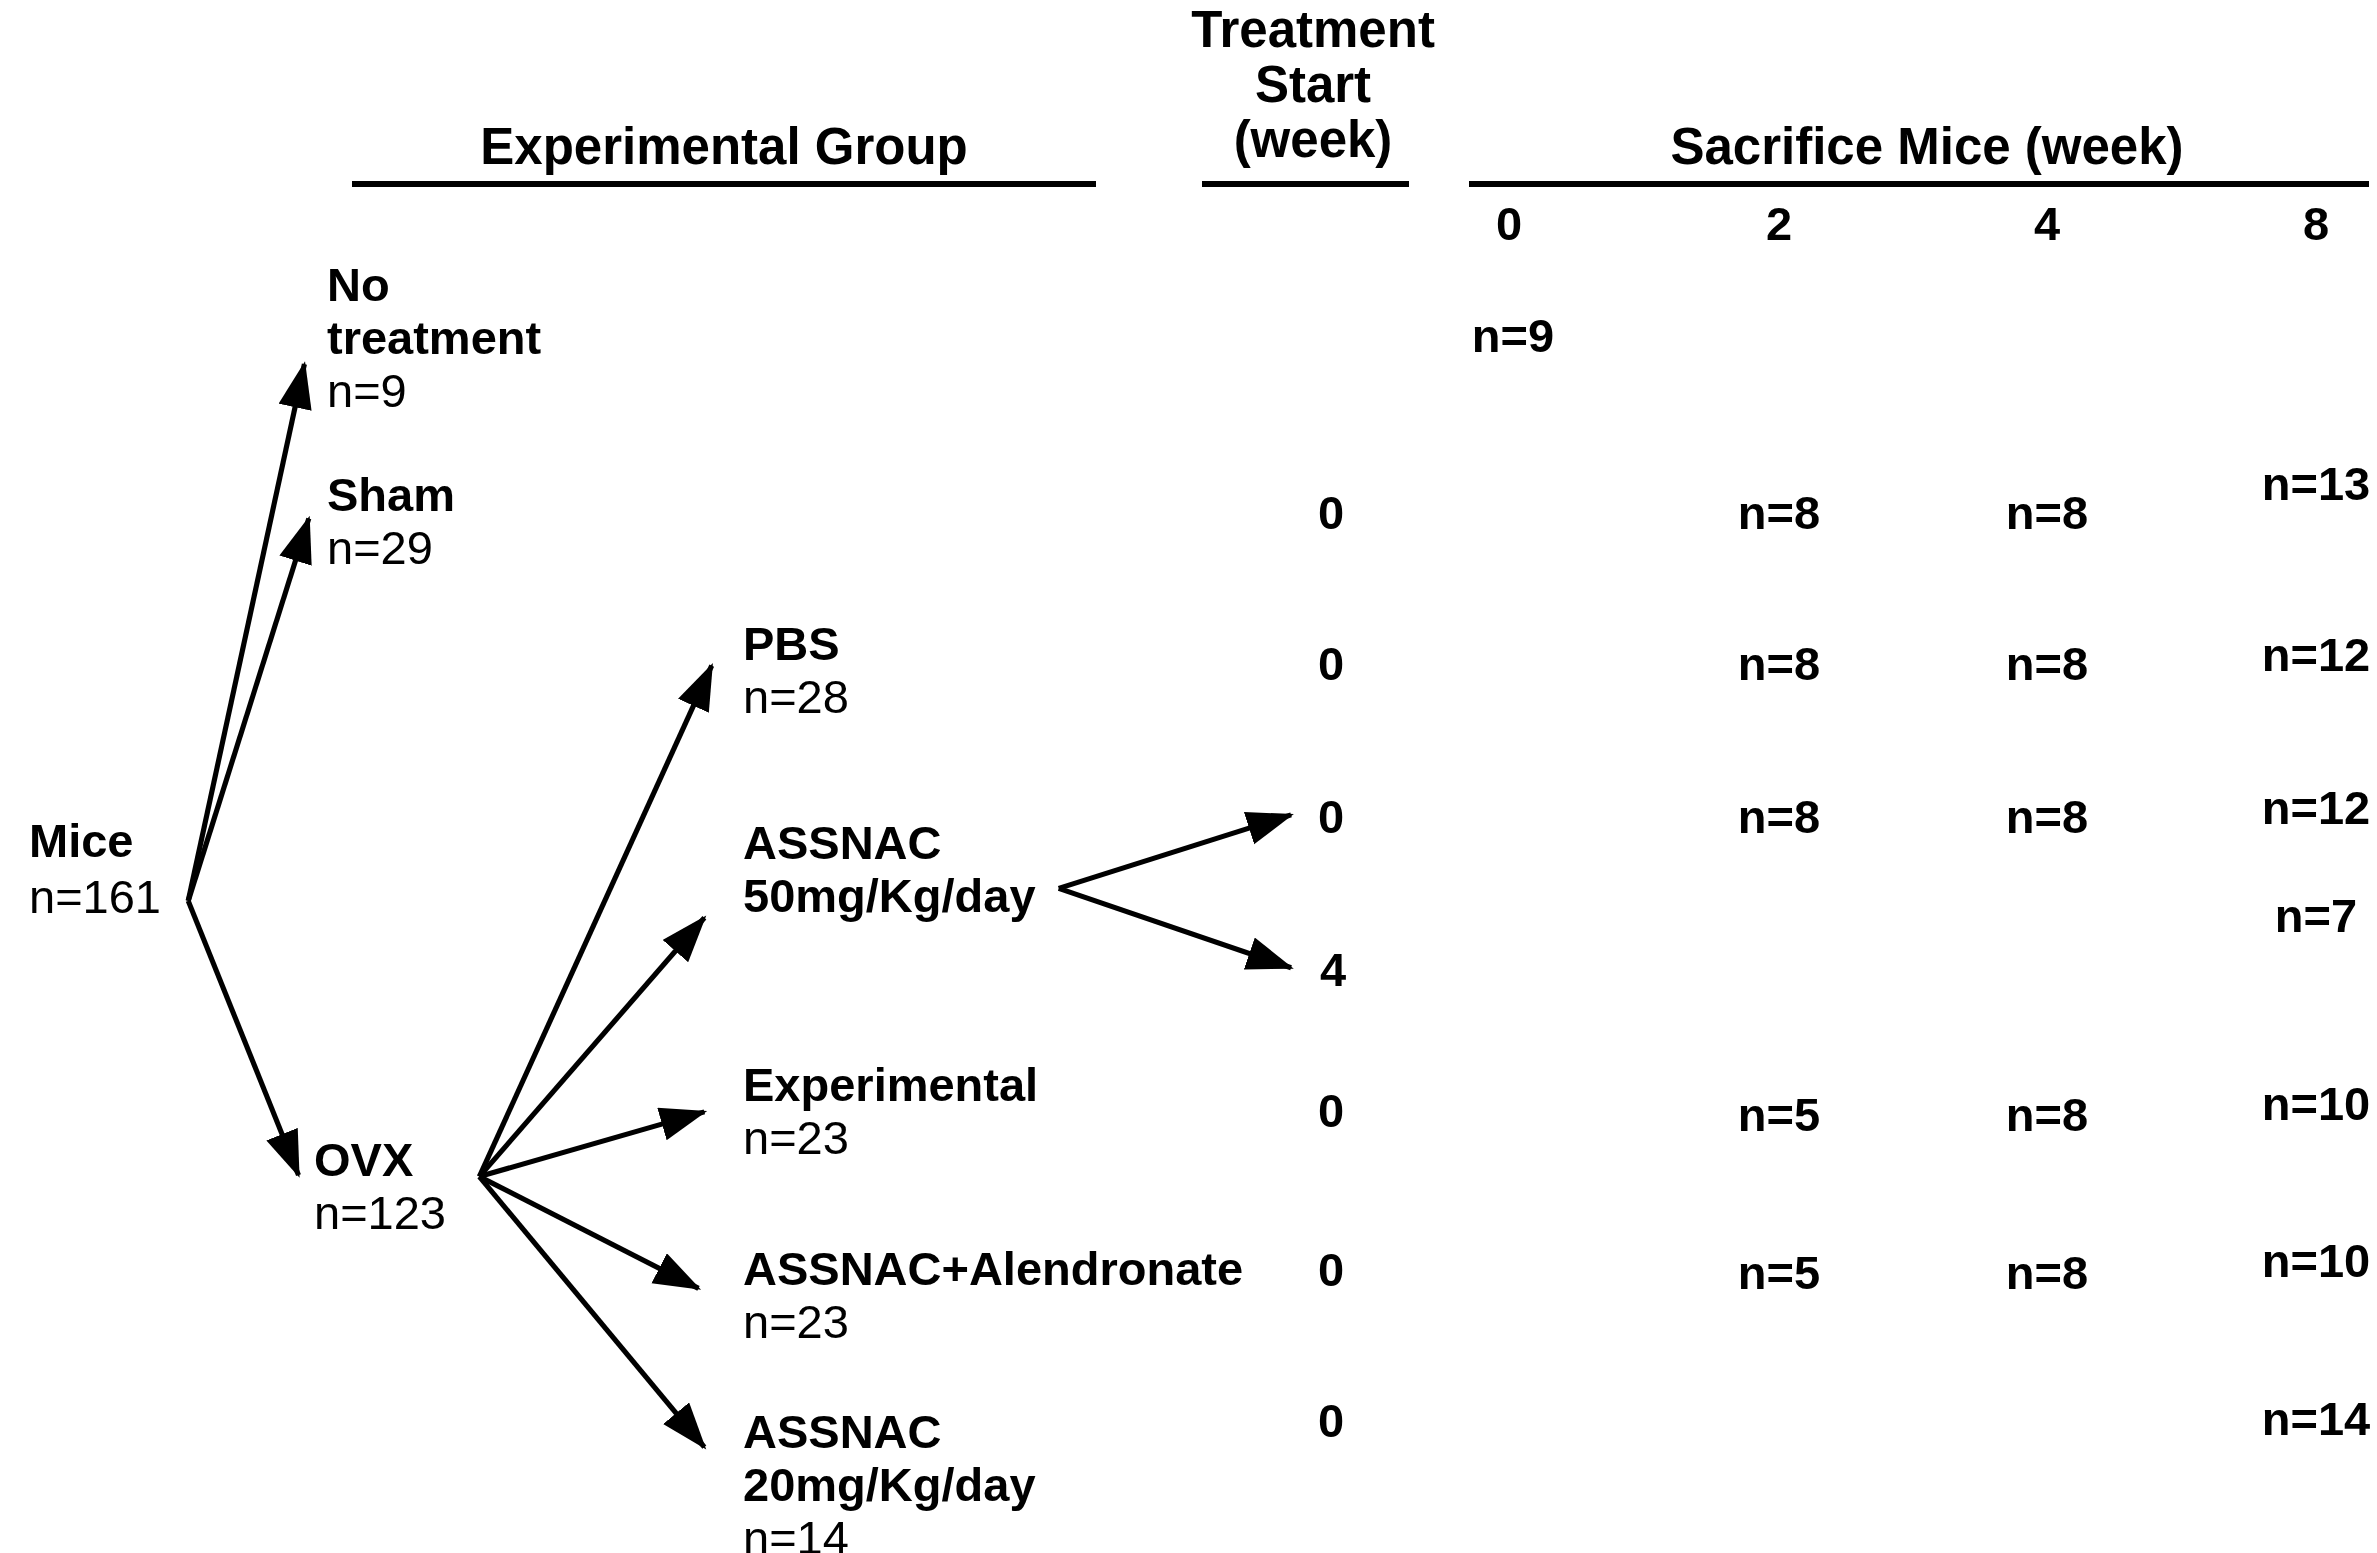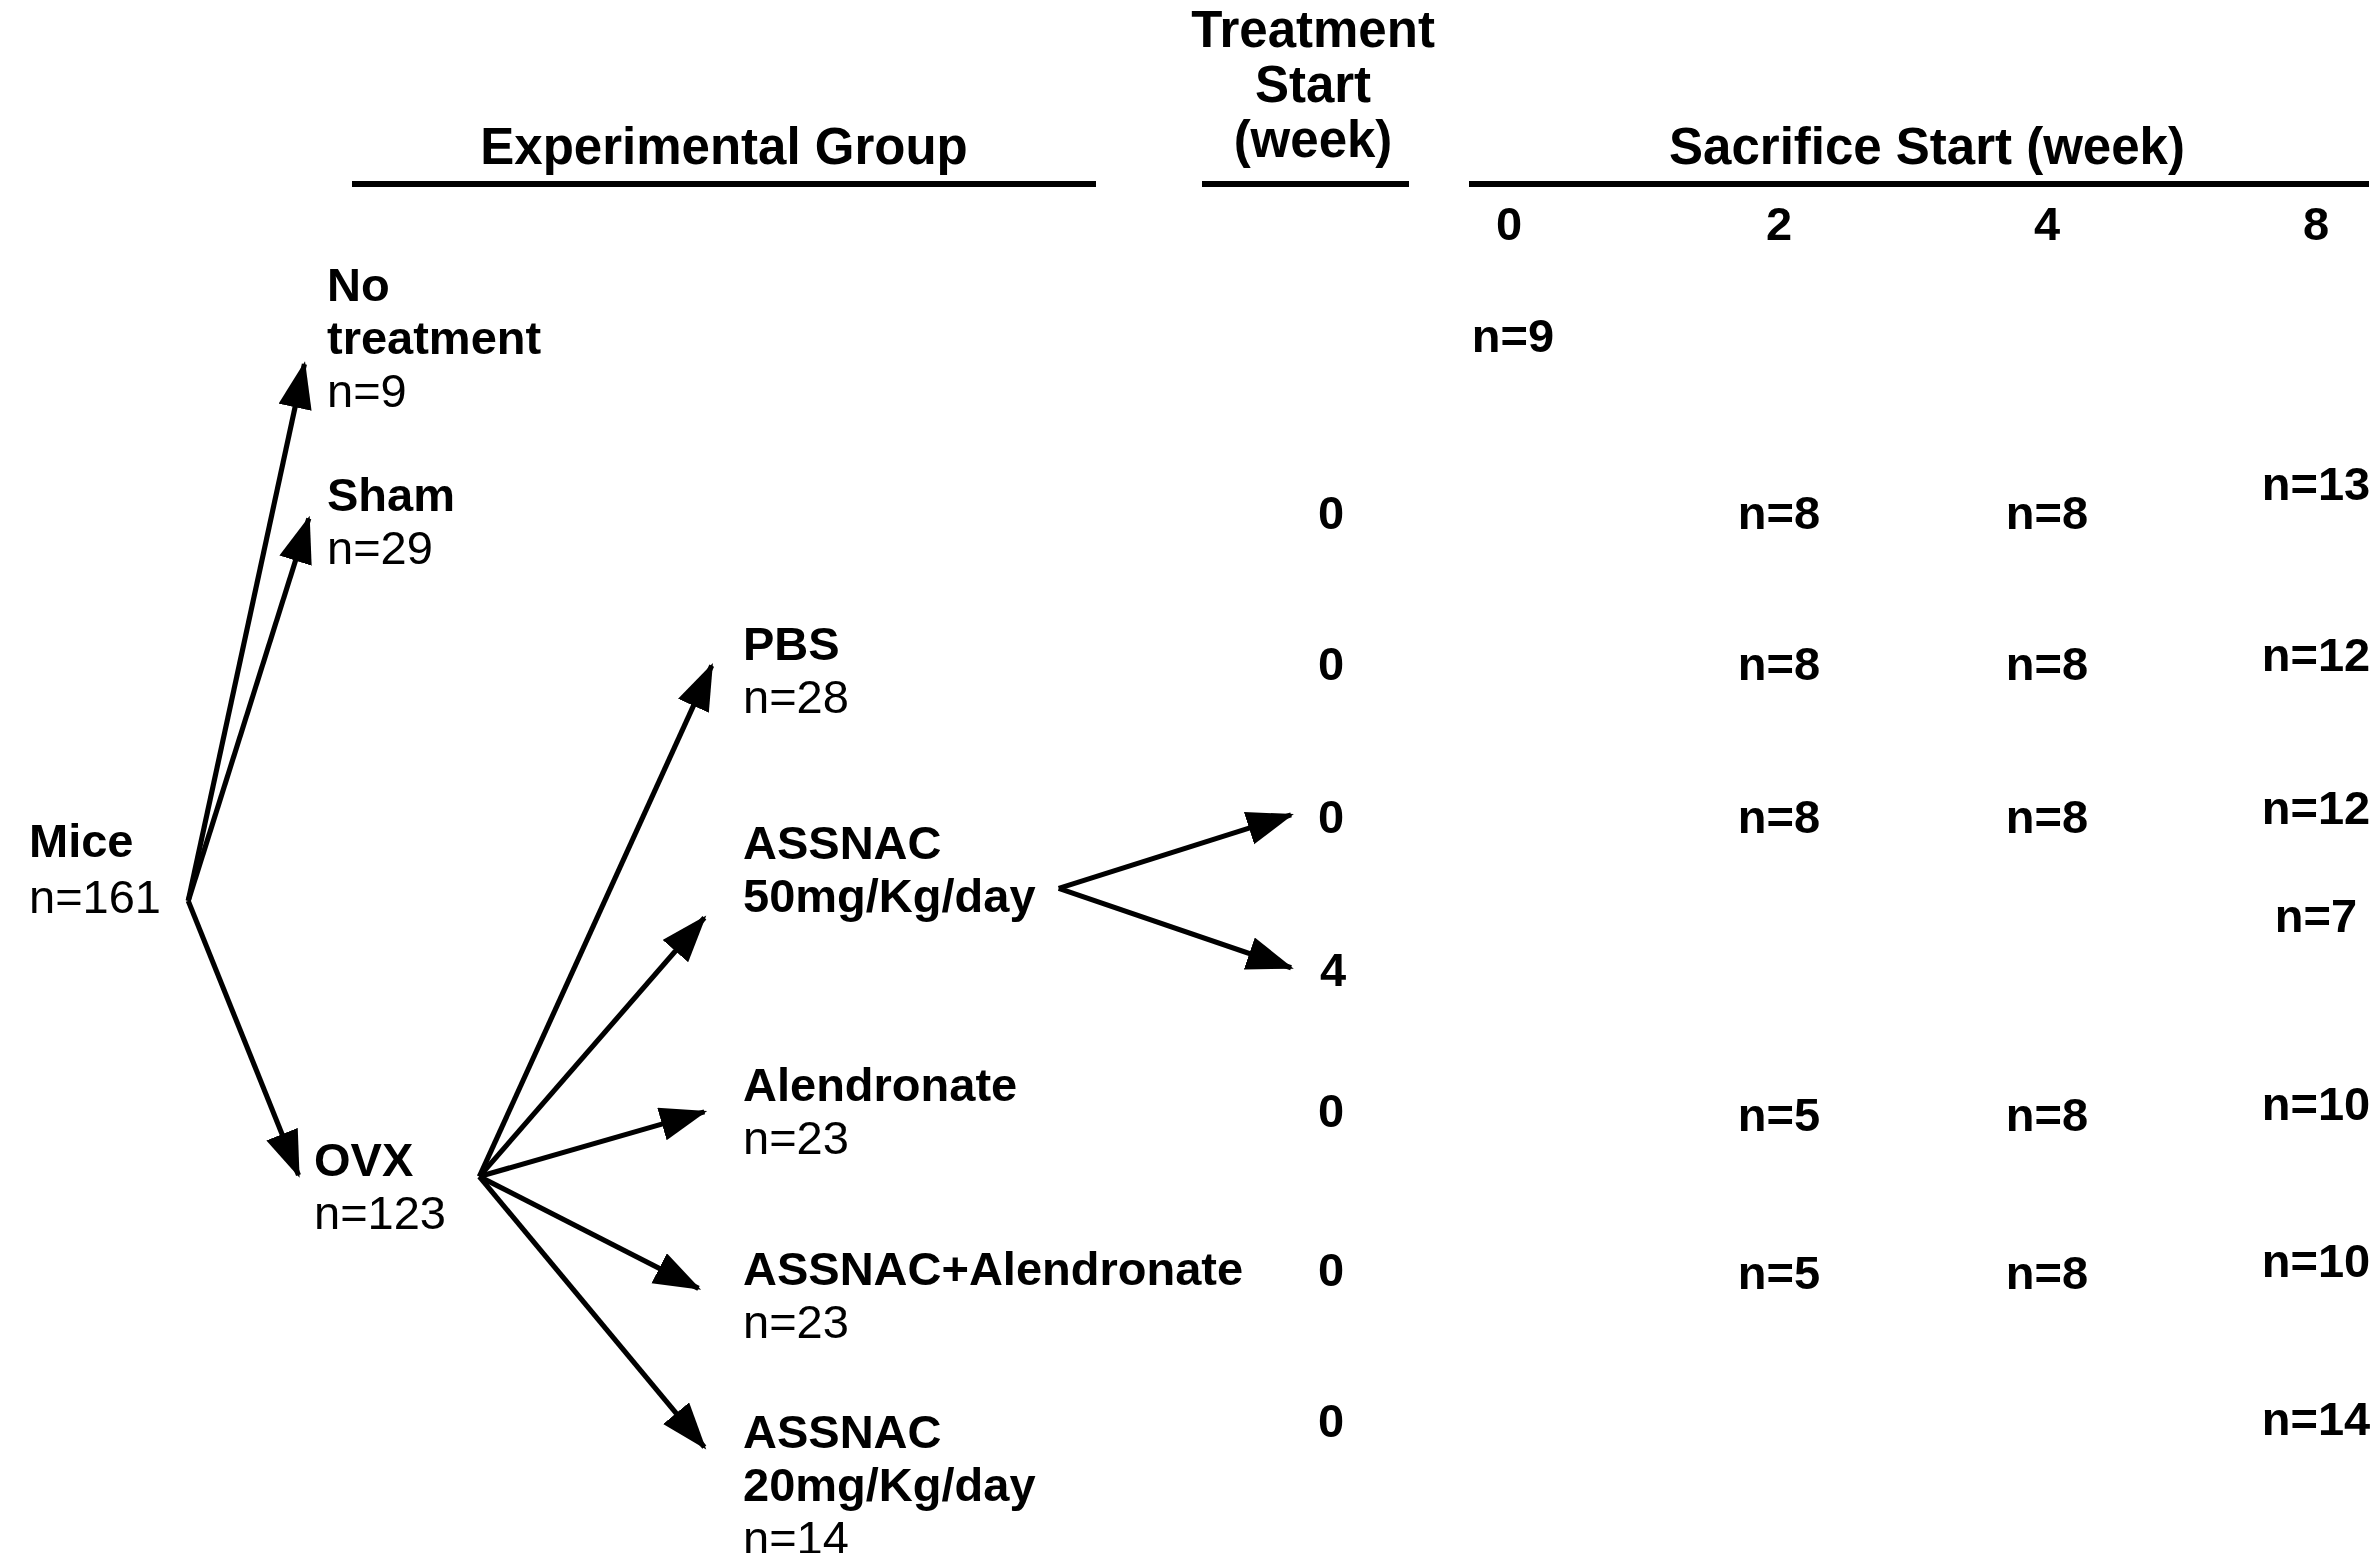--- a/index.html
+++ b/index.html
@@ -45,21 +45,21 @@
   </svg>
 
   <div class="abs hdr ctr" style="left:724px;top:119px">Experimental Group</div>
 
   <div class="abs hdr ctr" style="left:1313px;top:1.5px">
     <div>Treatment</div>
     <div>Start</div>
     <div>(week)</div>
   </div>
 
-  <div class="abs hdr ctr" style="left:1927px;top:119px">Sacrifice Start (week)</div>
+  <div class="abs hdr ctr" style="left:1927px;top:119px">Sacrifice Mice (week)</div>
 
   <div class="rule" style="left:352px;top:181px;width:744px"></div>
   <div class="rule" style="left:1202px;top:181px;width:207px"></div>
   <div class="rule" style="left:1469px;top:181px;width:900px"></div>
 
   <div class="abs val ctr" style="left:1509px;top:200px">0</div>
   <div class="abs val ctr" style="left:1779px;top:200px">2</div>
   <div class="abs val ctr" style="left:2047px;top:200px">4</div>
   <div class="abs val ctr" style="left:2316px;top:200px">8</div>
 
@@ -88,21 +88,21 @@
     <div>PBS</div>
     <div class="sub">n=28</div>
   </div>
 
   <div class="abs lbl" style="left:743px;top:816px">
     <div>ASSNAC</div>
     <div>50mg/Kg/day</div>
   </div>
 
   <div class="abs lbl" style="left:743px;top:1058px">
-    <div>Alendronate</div>
+    <div>Experimental</div>
     <div class="sub">n=23</div>
   </div>
 
   <div class="abs lbl" style="left:743px;top:1242px">
     <div>ASSNAC+Alendronate</div>
     <div class="sub">n=23</div>
   </div>
 
   <div class="abs lbl" style="left:743px;top:1405px">
     <div>ASSNAC</div>

